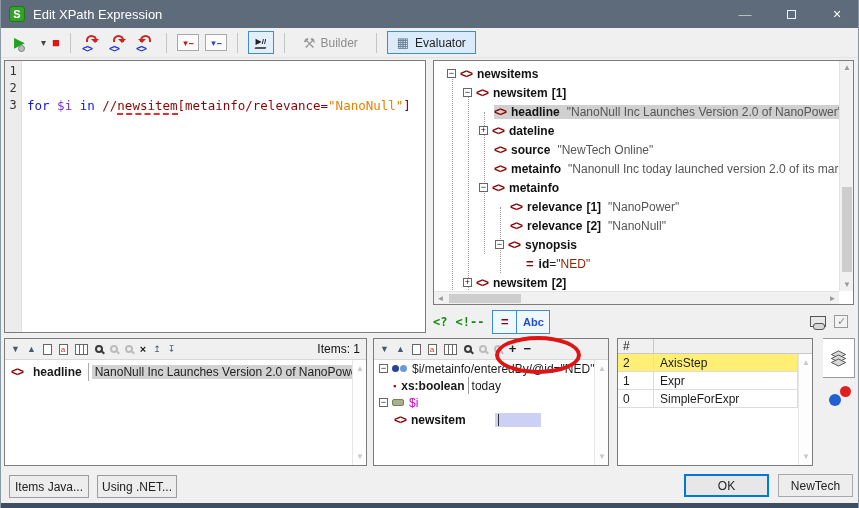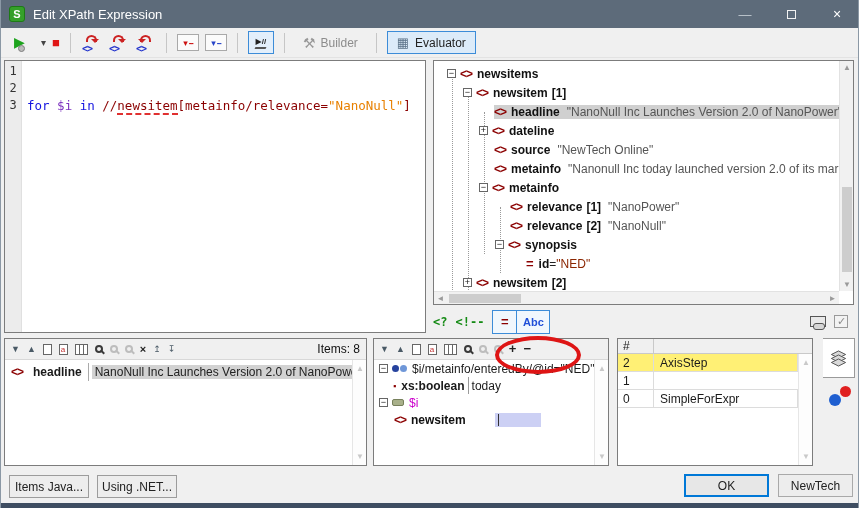--- a/index.html
+++ b/index.html
@@ -340,21 +340,21 @@
       <span class="ico-copy">
           <span class="la">a</span>
         </span>
       <span class="ico-cols"></span>
       <span class="mag"></span>
       <span class="mag gray"></span>
       <span class="mag gray"></span>
       <span class="ptx">×</span>
       <span class="pt">↥</span>
       <span class="pt">↧</span>
-      <span class="itemslabel">Items: 8</span>
+      <span class="itemslabel">Items: 1</span>
     </div>
     <div class="rrow">
       <span class="elemico">&lt;&gt;</span>
       <span class="rname">headline</span>
       <span class="rdiv"></span>
       <span class="rval">NanoNull Inc Launches Version 2.0 of NanoPower</span>
     </div>
     <div class="lane" style="top:21px;">
       <span class="sarrow up">▲</span>
       <span class="sarrow dn">▼</span>
@@ -408,20 +408,21 @@
     <div class="cs-head">
       <span class="cs-c1">#</span>
     </div>
     <div class="cs-body">
       <div class="cs-row active">
         <span class="cs-c1">2</span>
         <span class="cs-c2">AxisStep</span>
       </div>
       <div class="cs-row">
         <span class="cs-c1">1</span>
+        <span class="cs-c2">Expr</span>
       </div>
       <div class="cs-row">
         <span class="cs-c1">0</span>
         <span class="cs-c2">SimpleForExpr</span>
       </div>
     </div>
     <div class="lane" style="top:15px;">
       <span class="sarrow up">▲</span>
       <span class="sarrow dn">▼</span>
     </div>

